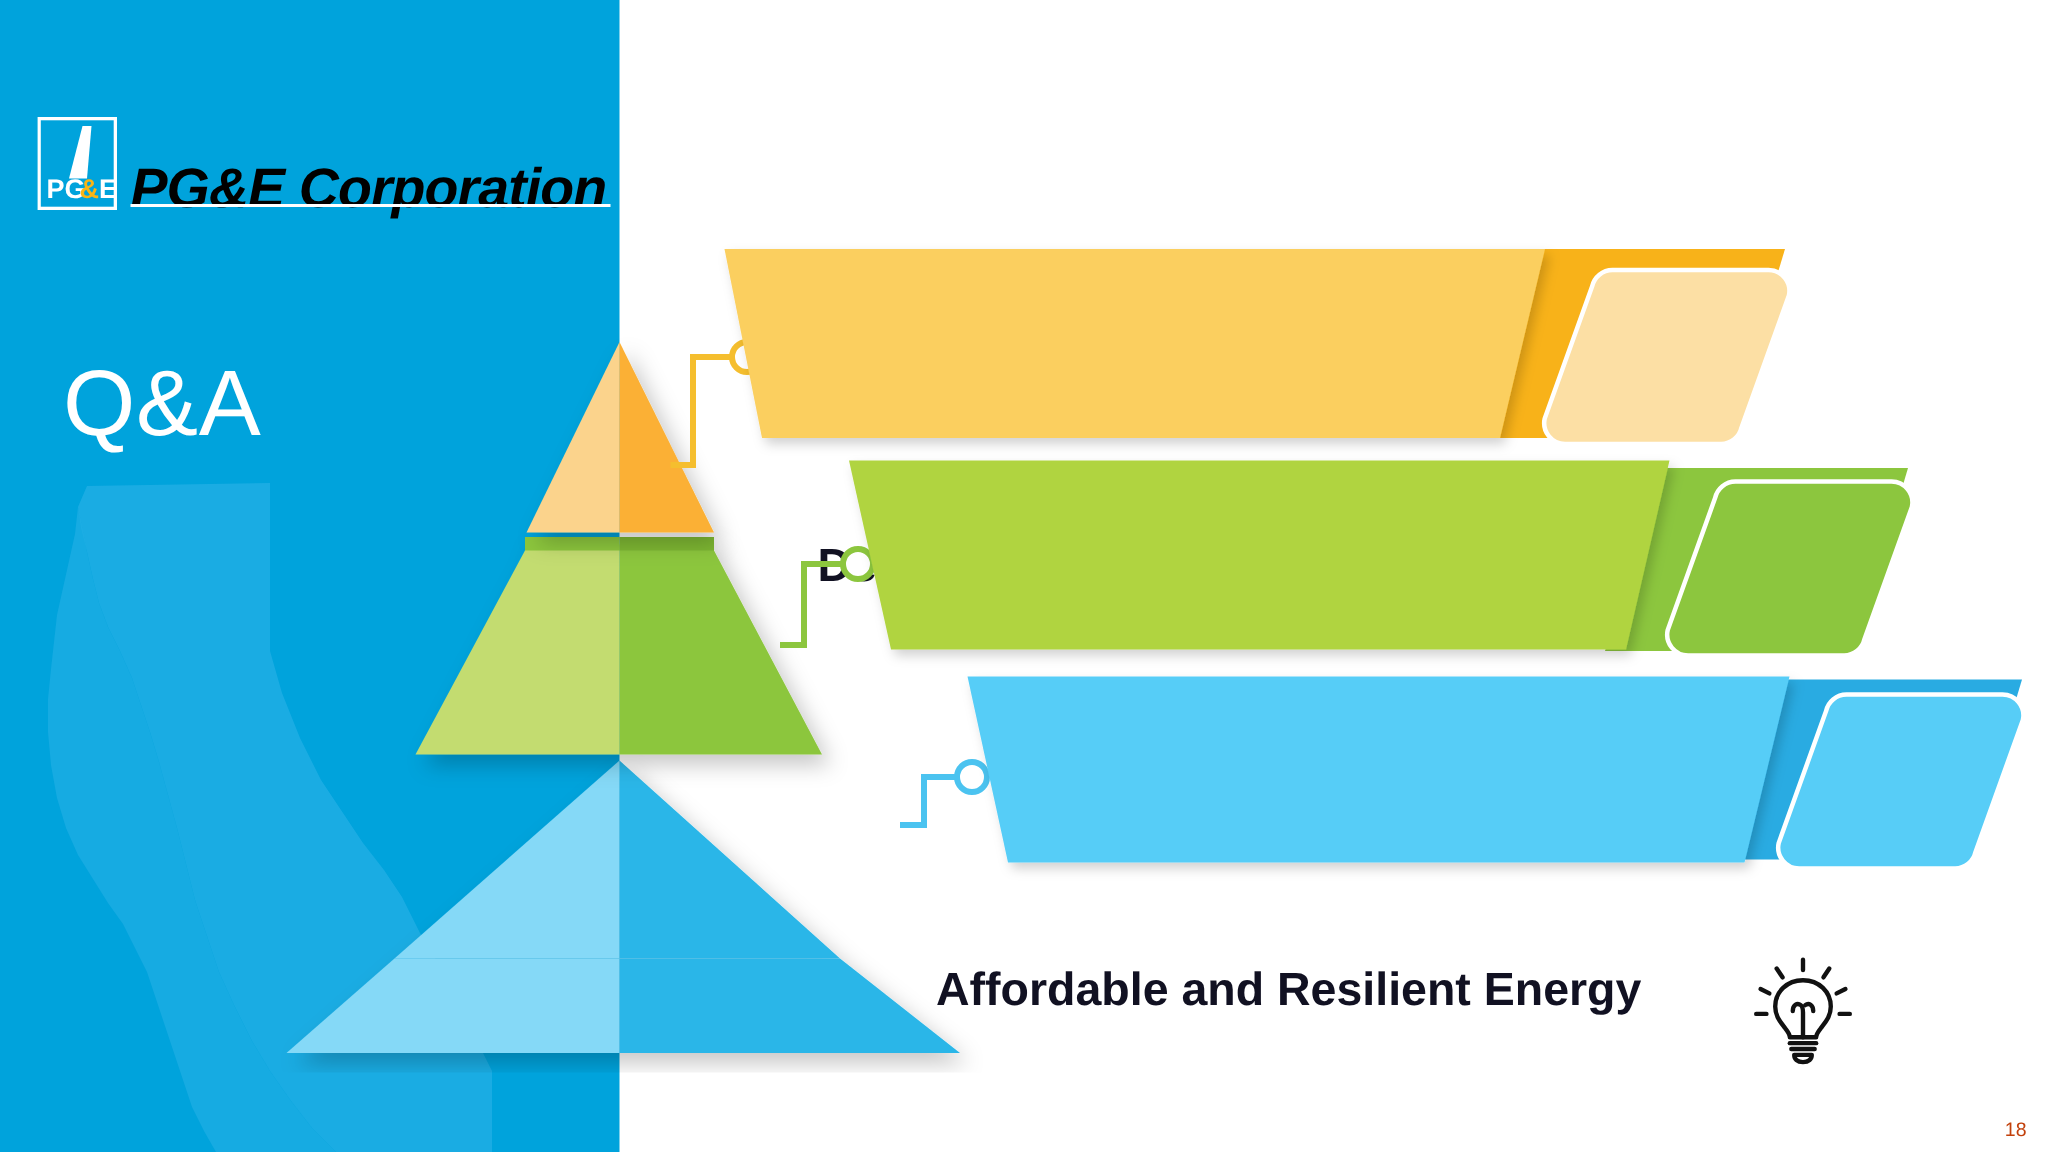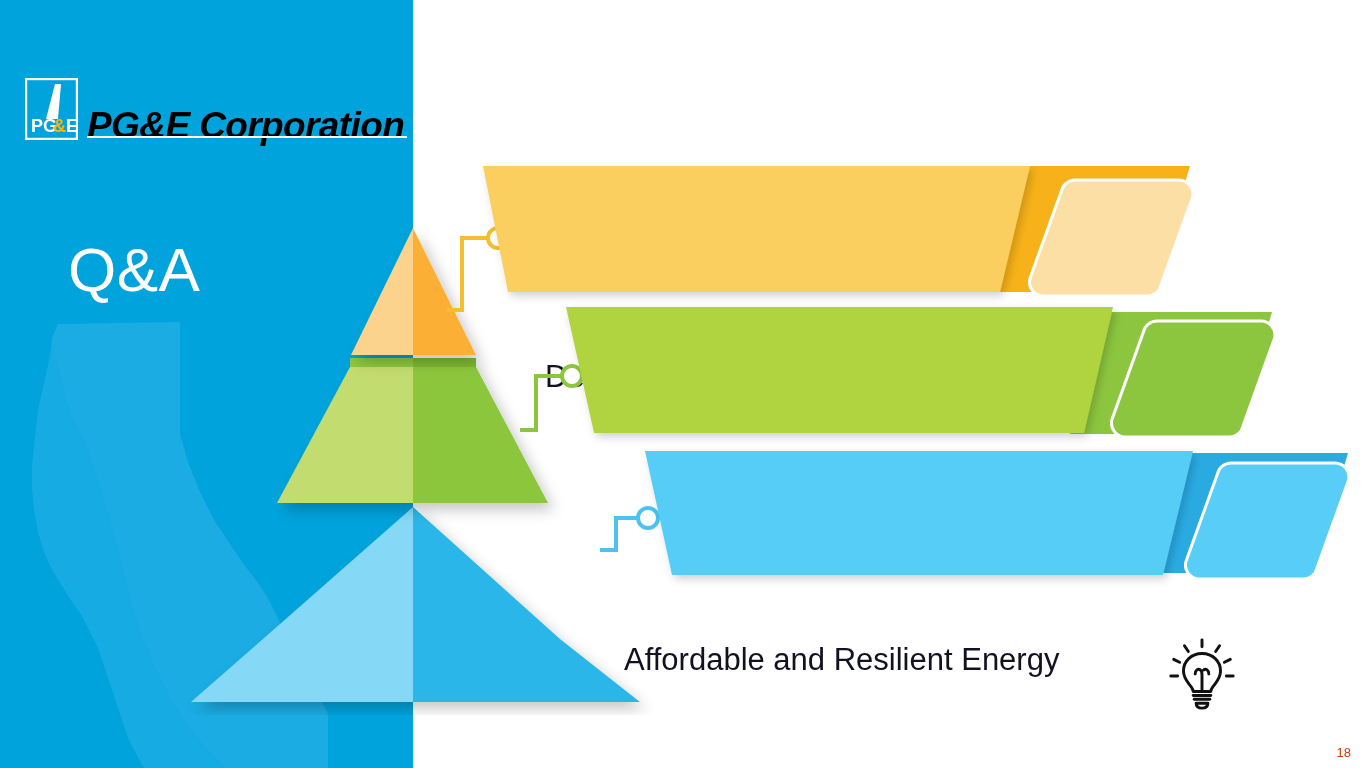--- a/index.html
+++ b/index.html
@@ -79,29 +79,29 @@
   }
   #qa-title {
     position: absolute;
     left: 42px;
     top: 235px;
     font-size: 62px;
     font-weight: 300;
     color: #ffffff;
     line-height: 70px;
     letter-spacing: 0.5px;
-    margin-left: 26px;
   }
 
   
   .row {
     position: absolute;
     left: 0;
     width: 1246px;
     height: 200px;
+    font-weight: bold;
   }
   #row-0 { top: 150px; }
   #row-1 { top: 291px; }
   #row-2 { top: 433px; }
 
   .row svg {
     position: absolute;
     left: 0; top: 0;
     overflow: visible;
   }

